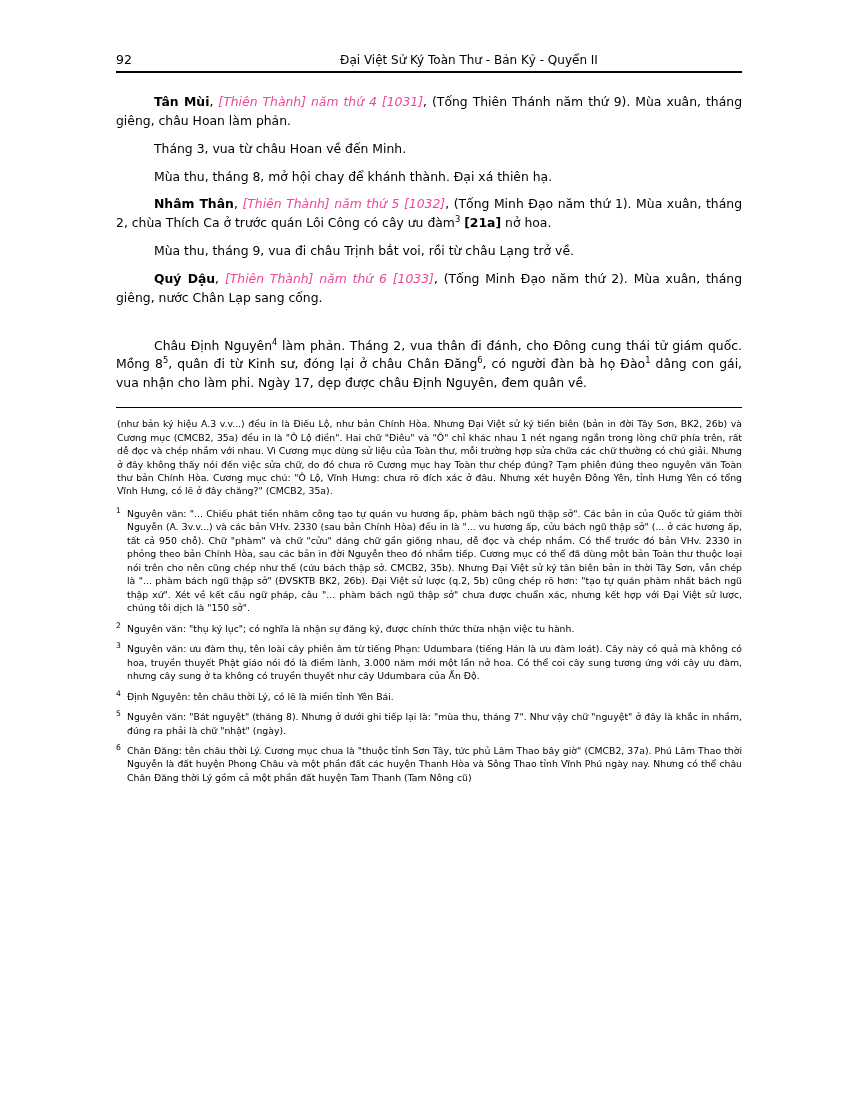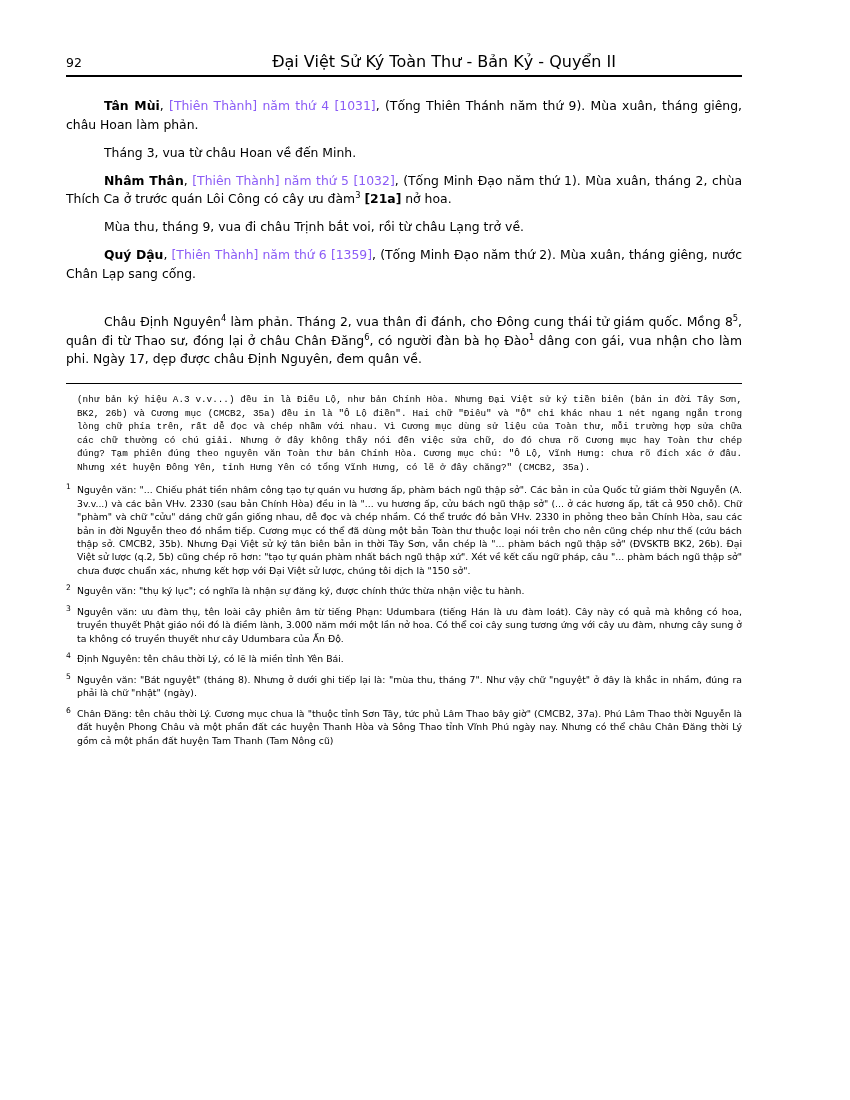--- a/index.html
+++ b/index.html
@@ -11,53 +11,53 @@
     width: 850px;
     height: 1100px;
     font-family: "DejaVu Sans", "Liberation Sans", sans-serif;
     color: #000000;
   }
   .page {
     position: relative;
     width: 850px;
     height: 1100px;
     box-sizing: border-box;
-    padding: 52px 108px 0 66px;
+    padding: 52px 108px 0 116px;
   }
   
   .header {
     display: flex;
     align-items: baseline;
     font-size: 12.5px;
     padding-bottom: 4px;
   }
   .header .pageno {
     width: 120px;
     font-size: 12.5px;
   }
   .header .title {
     flex: 1;
     text-align: center;
-    font-size: 16px;
+    font-size: 12px;
     margin-left: -40px;
   }
   .header-rule {
     border-bottom: 2.2px solid #000;
     margin-bottom: 20px;
   }
   
   .body-text p {
     margin: 0 0 9px 0;
     font-size: 12.4px;
     line-height: 1.52;
     text-align: justify;
     text-indent: 38px;
   }
   .bold { font-weight: bold; }
-  .gray { color: #8b5cf6; }
+  .gray { color: #ec4899; font-style: italic; }
   sup {
     font-size: 8.3px;
     vertical-align: super;
     line-height: 0;
   }
   .gap { height: 20px; }
   
   .fn-rule {
     border-bottom: 1.1px solid #000;
     margin: 14px 0 9px 0;
@@ -81,45 +81,45 @@
     padding-top: 0px;
   }
   .fn-mark span {
     position: relative;
     top: -2px;
   }
   .fn-body {
     flex: 1;
   }
   .fn-nomark {
-    margin-left: 11px;
+    margin-left: 1px;
     margin-bottom: 9px;
     text-align: justify;
-    font-family: Liberation Mono, monospace;
   }
 </style>
 </head>
 <body>
 
 <div class="page">
 
   <div class="header">
     <div class="pageno">92</div>
     <div class="title">Đại Việt Sử Ký Toàn Thư - Bản Kỷ - Quyển II</div>
   </div>
   <div class="header-rule"></div>
 
   <div class="body-text" id="body-container">
       <p><span class="bold">Tân Mùi</span><span>, </span><span class="gray">[Thiên Thành] năm thứ 4 [1031]</span><span>, (Tống Thiên Thánh năm thứ 9). Mùa xuân, tháng giêng, châu Hoan làm phản.</span></p>
       <p><span>Tháng 3, vua từ châu Hoan về đến Minh.</span></p>
+      <p><span>Mùa thu, tháng 8, mở hội chay để khánh thành. Đại xá thiên hạ.</span></p>
       <p><span class="bold">Nhâm Thân</span><span>, </span><span class="gray">[Thiên Thành] năm thứ 5 [1032]</span><span>, (Tống Minh Đạo năm thứ 1). Mùa xuân, tháng 2, chùa Thích Ca ở trước quán Lôi Công có cây ưu đàm</span><sup>3</sup><span> </span><span class="bold">[21a]</span><span> nở hoa.</span></p>
       <p><span>Mùa thu, tháng 9, vua đi châu Trịnh bắt voi, rồi từ châu Lạng trở về.</span></p>
-      <p><span class="bold">Quý Dậu</span><span>, </span><span class="gray">[Thiên Thành] năm thứ 6 [1359]</span><span>, (Tống Minh Đạo năm thứ 2). Mùa xuân, tháng giêng, nước Chân Lạp sang cống.</span></p>
+      <p><span class="bold">Quý Dậu</span><span>, </span><span class="gray">[Thiên Thành] năm thứ 6 [1033]</span><span>, (Tống Minh Đạo năm thứ 2). Mùa xuân, tháng giêng, nước Chân Lạp sang cống.</span></p>
       <div class="gap"></div>
-      <p><span>Châu Định Nguyên</span><sup>4</sup><span> làm phản. Tháng 2, vua thân đi đánh, cho Đông cung thái tử giám quốc. Mồng 8</span><sup>5</sup><span>, quân đi từ Thao sư, đóng lại ở châu Chân Đăng</span><sup>6</sup><span>, có người đàn bà họ Đào</span><sup>1</sup><span> dâng con gái, vua nhận cho làm phi. Ngày 17, dẹp được châu Định Nguyên, đem quân về.</span></p>
+      <p><span>Châu Định Nguyên</span><sup>4</sup><span> làm phản. Tháng 2, vua thân đi đánh, cho Đông cung thái tử giám quốc. Mồng 8</span><sup>5</sup><span>, quân đi từ Kinh sư, đóng lại ở châu Chân Đăng</span><sup>6</sup><span>, có người đàn bà họ Đào</span><sup>1</sup><span> dâng con gái, vua nhận cho làm phi. Ngày 17, dẹp được châu Định Nguyên, đem quân về.</span></p>
     </div>
 
   <div class="fn-rule"></div>
 
   <div class="footnotes">
     <div class="fn-nomark">(như bản ký hiệu A.3 v.v...) đều in là Điếu Lộ, như bản Chính Hòa. Nhưng Đại Việt sử ký tiền biên (bản in đời Tây Sơn, BK2, 26b) và Cương mục (CMCB2, 35a) đều in là "Ô Lộ điền". Hai chữ "Điêu" và "Ô" chỉ khác nhau 1 nét ngang ngắn trong lòng chữ phía trên, rất dễ đọc và chép nhầm với nhau. Vì Cương mục dùng sử liệu của Toàn thư, mỗi trường hợp sửa chữa các chữ thường có chú giải. Nhưng ở đây không thấy nói đến việc sửa chữ, do đó chưa rõ Cương mục hay Toàn thư chép đúng? Tạm phiên đúng theo nguyên văn Toàn thư bản Chính Hòa. Cương mục chú: "Ô Lộ, Vĩnh Hưng: chưa rõ đích xác ở đâu. Nhưng xét huyện Đông Yên, tỉnh Hưng Yên có tổng Vĩnh Hưng, có lẽ ở đây chăng?" (CMCB2, 35a).</div>
     <div id="footnote-list">
         <div class="fn">
           <div class="fn-mark"><span>1</span></div>
           <div class="fn-body">Nguyên văn: "... Chiếu phát tiền nhâm công tạo tự quán vu hương ấp, phàm bách ngũ thập sở". Các bản in của Quốc tử giám thời Nguyễn (A. 3v.v...) và các bản VHv. 2330 (sau bản Chính Hòa) đều in là "... vu hương ấp, cửu bách ngũ thập sở" (... ở các hương ấp, tất cả 950 chỗ). Chữ "phàm" và chữ "cửu" dáng chữ gần giống nhau, dễ đọc và chép nhầm. Có thể trước đó bản VHv. 2330 in phỏng theo bản Chính Hòa, sau các bản in đời Nguyễn theo đó nhầm tiếp. Cương mục có thể đã dùng một bản Toàn thư thuộc loại nói trên cho nên cũng chép như thế (cứu bách thập sở. CMCB2, 35b). Nhưng Đại Việt sử ký tân biên bản in thời Tây Sơn, vẫn chép là "... phàm bách ngũ thập sở" (ĐVSKTB BK2, 26b). Đại Việt sử lược (q.2, 5b) cũng chép rõ hơn: "tạo tự quán phàm nhất bách ngũ thập xứ". Xét về kết cấu ngữ pháp, câu "... phàm bách ngũ thập sở" chưa được chuẩn xác, nhưng kết hợp với Đại Việt sử lược, chúng tôi dịch là "150 sở".</div>

